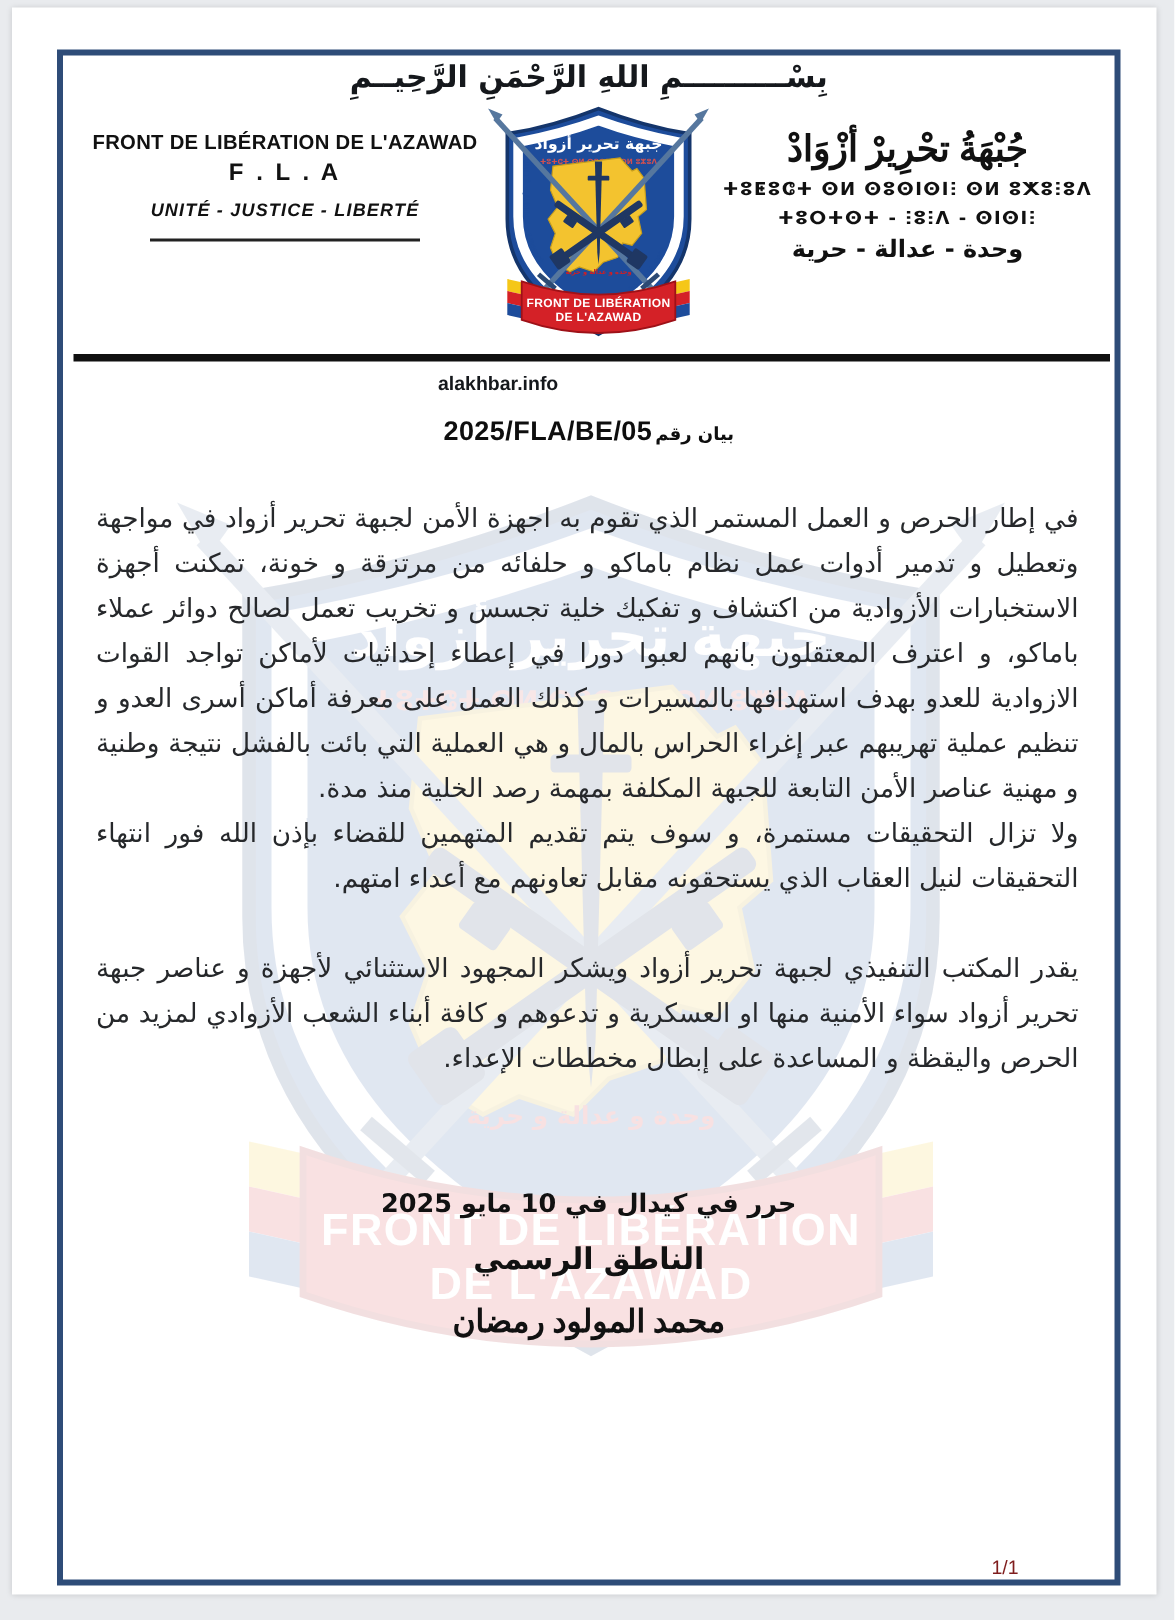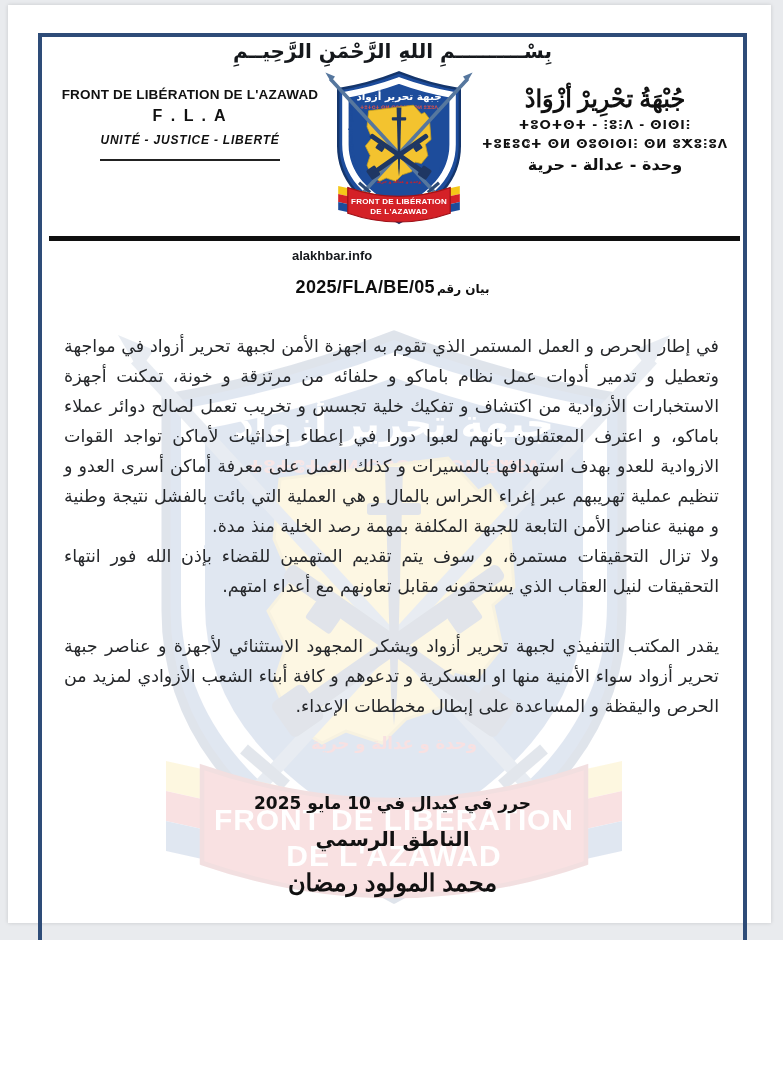--- a/index.html
+++ b/index.html
@@ -1,17 +1,17 @@
 <!DOCTYPE html>
 <html lang="ar"><head>
 <meta charset="utf-8">
 <style>
   html,body{margin:0;padding:0;}
   .canvas{
-    position:relative;width:783px;height:940px;overflow:hidden;
+    position:relative;width:783px;height:1080px;overflow:hidden;
     background:#e9ebee;font-family:"Liberation Sans",sans-serif;
   }
   .page{
     position:absolute;left:8px;top:5px;right:12px;bottom:17px;
     background:#ffffff;box-shadow:0 0 4px rgba(0,0,0,.15);
   }
   .frame{
     position:absolute;left:30px;top:28px;width:701px;height:1016px;
     border:4px solid #2e4c78;background:transparent;
   }
@@ -44,21 +44,21 @@
   .body{
     position:absolute;left:22px;right:24px;top:294px;
     direction:rtl;text-align:justify;
     font-family:"DejaVu Sans",sans-serif;font-size:17.5px;line-height:30px;color:#26282b;
   }
   .body p{margin:0;}
   .body p.spaced{margin-top:30px;}
   .sig{position:absolute;left:0;right:0;top:756px;text-align:center;direction:rtl;color:#111;}
   .sig .date{font-family:"DejaVu Sans",sans-serif;font-size:17px;font-weight:bold;}
   .sig .role{font-family:"DejaVu Sans",sans-serif;font-size:20px;font-weight:bold;margin-top:14px;}
-  .sig .name{font-family:Liberation Sans, sans-serif;font-size:24px;font-weight:bold;margin-top:18px;}
+  .sig .name{font-family:Liberation Serif, serif;font-size:21px;font-weight:bold;margin-top:18px;}
   .pagenum{position:absolute;right:64px;top:972px;font-size:13px;color:#7f1d1d;margin-top:28px;}
   .watermark{position:absolute;left:52px;top:256px;width:600px;height:666px;opacity:.13;pointer-events:none;}
   svg text{user-select:none;}
 </style>
 </head>
 <body>
 
 <div class="canvas">
   <div class="page">
     <div class="frame">
@@ -144,22 +144,22 @@
         <div class="l3">UNITÉ  -  JUSTICE  -  LIBERTÉ</div>
         <div class="underline"></div>
       </div>
 
       <svg class="hdr-logo" viewBox="0 0 200 222">
         <use href="#fla-logo"></use>
       </svg>
 
       <div class="hdr-right">
         <div class="name-ar">جُبْهَةُ تحْرِيرْ أزْوَادْ</div>
+        <div class="tif">ⵜⵓⵟⵓⵛⵜ ⵙⵍ ⵙⵓⵙⵏⵙⵏⵗ ⵙⵍ ⵓⵅⵓⵗⵓⴷ</div>
         <div class="tif">ⵜⵓⵔⵜⵙⵜ - ⵗⵓⵗⴷ - ⵙⵏⵙⵏⵗ</div>
-        <div class="tif">ⵜⵓⵟⵓⵛⵜ ⵙⵍ ⵙⵓⵙⵏⵙⵏⵗ ⵙⵍ ⵓⵅⵓⵗⵓⴷ</div>
         <div class="motto-ar">وحدة - عدالة - حرية</div>
       </div>
 
       <div class="rule"></div>
 
       <div class="source">alakhbar.info</div>
 
       <div class="title">
         <span class="ref" dir="ltr">2025/FLA/BE/05</span>
           <span class="lbl" dir="rtl">بيان رقم</span>

